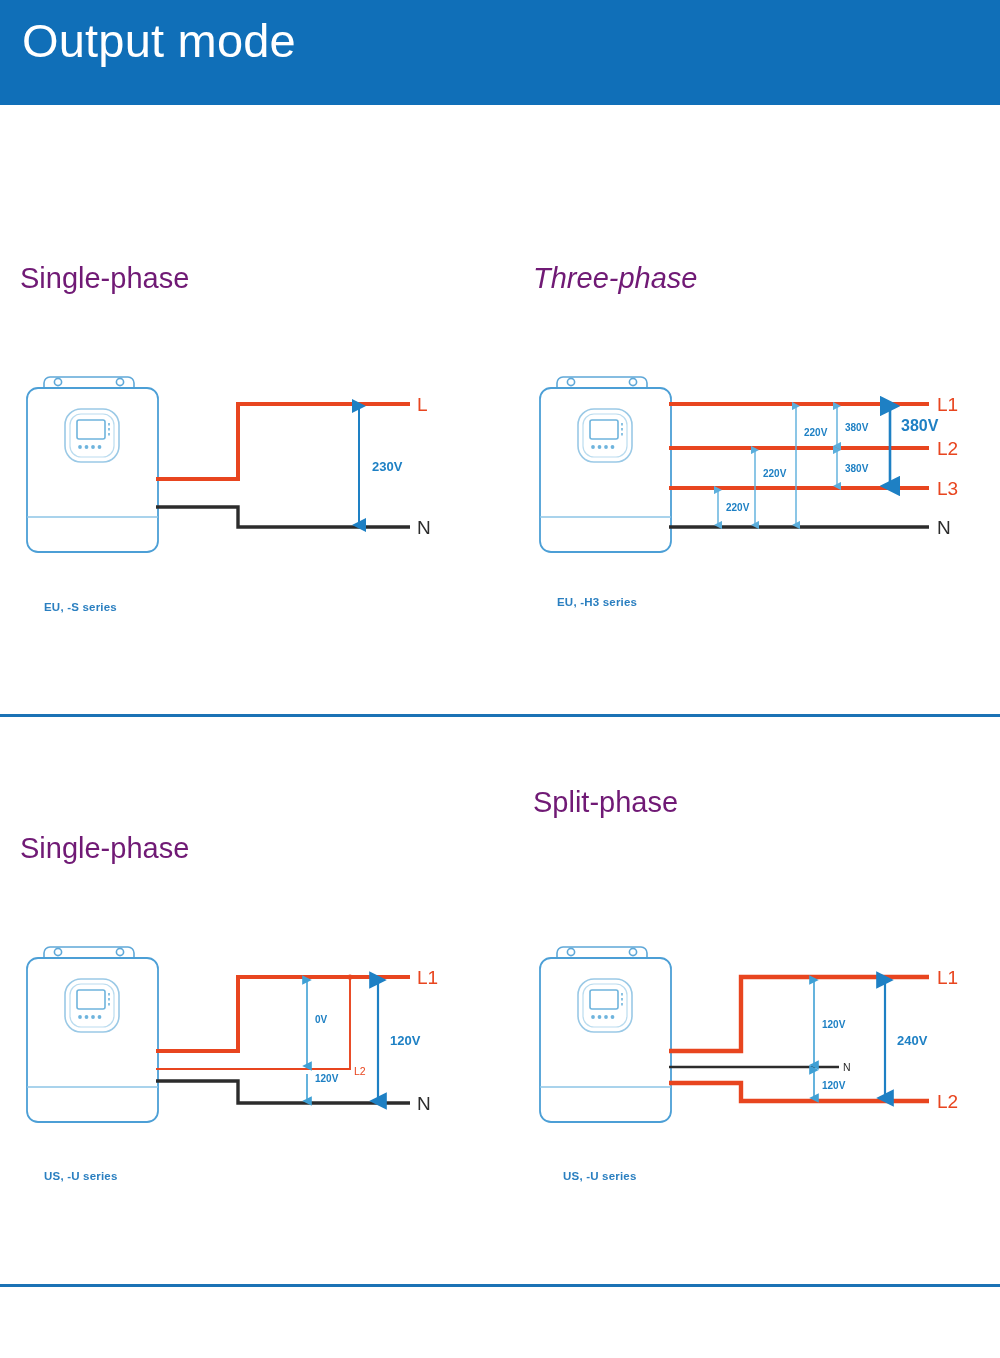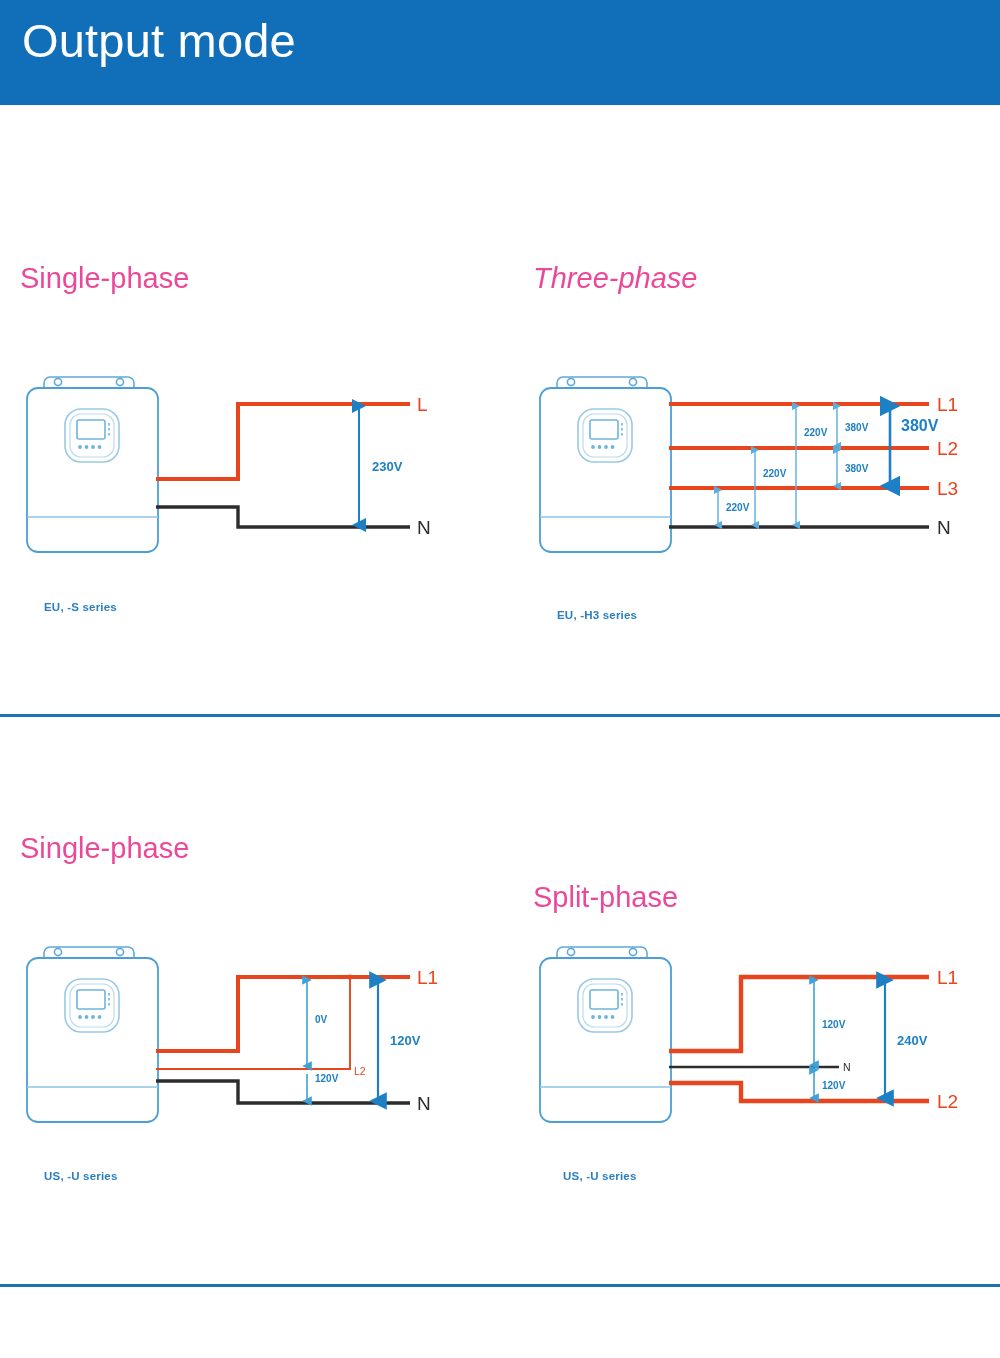--- a/index.html
+++ b/index.html
@@ -33,21 +33,21 @@
     position:absolute;left:0;width:1000px;height:3px;
     background:#1B72B5;
   }
   .divider.mid{top:714px;}
   .divider.bottom{top:1284px;}
 
   
   .panel{position:absolute;}
   .panel-title{
     position:absolute;
-    color:#ec4899;
+    color:#701a75;
     font-size:29px;
     font-weight:400;
     letter-spacing:0px;
     white-space:nowrap;
   }
   .caption{
     position:absolute;
     color:#2A7FC0;
     font-size:11.5px;
     font-weight:bold;
@@ -138,21 +138,21 @@
         </g>
 
         <text class="wire-lbl red" x="397" y="46">L</text>
         <text class="wire-lbl dark" x="397" y="169">N</text>
       </svg>
     </div>
   </div>
 
   <div class="panel" style="left:0;top:0;">
     <div class="panel-title" style="left:533px;top:262px;font-style:italic;">Three-phase</div>
-    <div class="caption" style="left:557px;top:596px;">EU, -H3 series</div>
+    <div class="caption" style="left:557px;top:583px;">EU, -H3 series</div>
 
     <div class="diagram" style="left:533px;top:365px;">
       <svg width="440" height="200" viewBox="0 0 440 200">
 
         <g>
           <path d="M30 12 h78 a6 6 0 0 1 6 6 v6 h-90 v-6 a6 6 0 0 1 6 -6 z" fill="none" stroke="#5FA8D8" stroke-width="1.6"></path>
           <circle cx="38" cy="17" r="3.6" fill="none" stroke="#5FA8D8" stroke-width="1.6"></circle>
           <circle cx="100" cy="17" r="3.6" fill="none" stroke="#5FA8D8" stroke-width="1.6"></circle>
           <rect x="7" y="23" width="131" height="164" rx="11" ry="11" fill="#ffffff" stroke="#4C9FD6" stroke-width="1.8"></rect>
           <line x1="7" y1="152" x2="138" y2="152" stroke="#8CC4E6" stroke-width="1.6"></line>
@@ -296,21 +296,21 @@
         </g>
 
         <text class="wire-lbl red" x="397" y="49">L1</text>
         <text class="l2-tag" x="334" y="140">L2</text>
         <text class="wire-lbl dark" x="397" y="175">N</text>
       </svg>
     </div>
   </div>
 
   <div class="panel" style="left:0;top:0;">
-    <div class="panel-title" style="left:533px;top:881px;">Split-phase</div>
+    <div class="panel-title" style="left:533px;top:786px;">Split-phase</div>
     <div class="caption" style="left:563px;top:1157px;">US, -U series</div>
 
     <div class="diagram" style="left:533px;top:935px;">
       <svg width="440" height="205" viewBox="0 0 440 205">
 
         <g>
           <path d="M30 12 h78 a6 6 0 0 1 6 6 v6 h-90 v-6 a6 6 0 0 1 6 -6 z" fill="none" stroke="#5FA8D8" stroke-width="1.6"></path>
           <circle cx="38" cy="17" r="3.6" fill="none" stroke="#5FA8D8" stroke-width="1.6"></circle>
           <circle cx="100" cy="17" r="3.6" fill="none" stroke="#5FA8D8" stroke-width="1.6"></circle>
           <rect x="7" y="23" width="131" height="164" rx="11" ry="11" fill="#ffffff" stroke="#4C9FD6" stroke-width="1.8"></rect>

